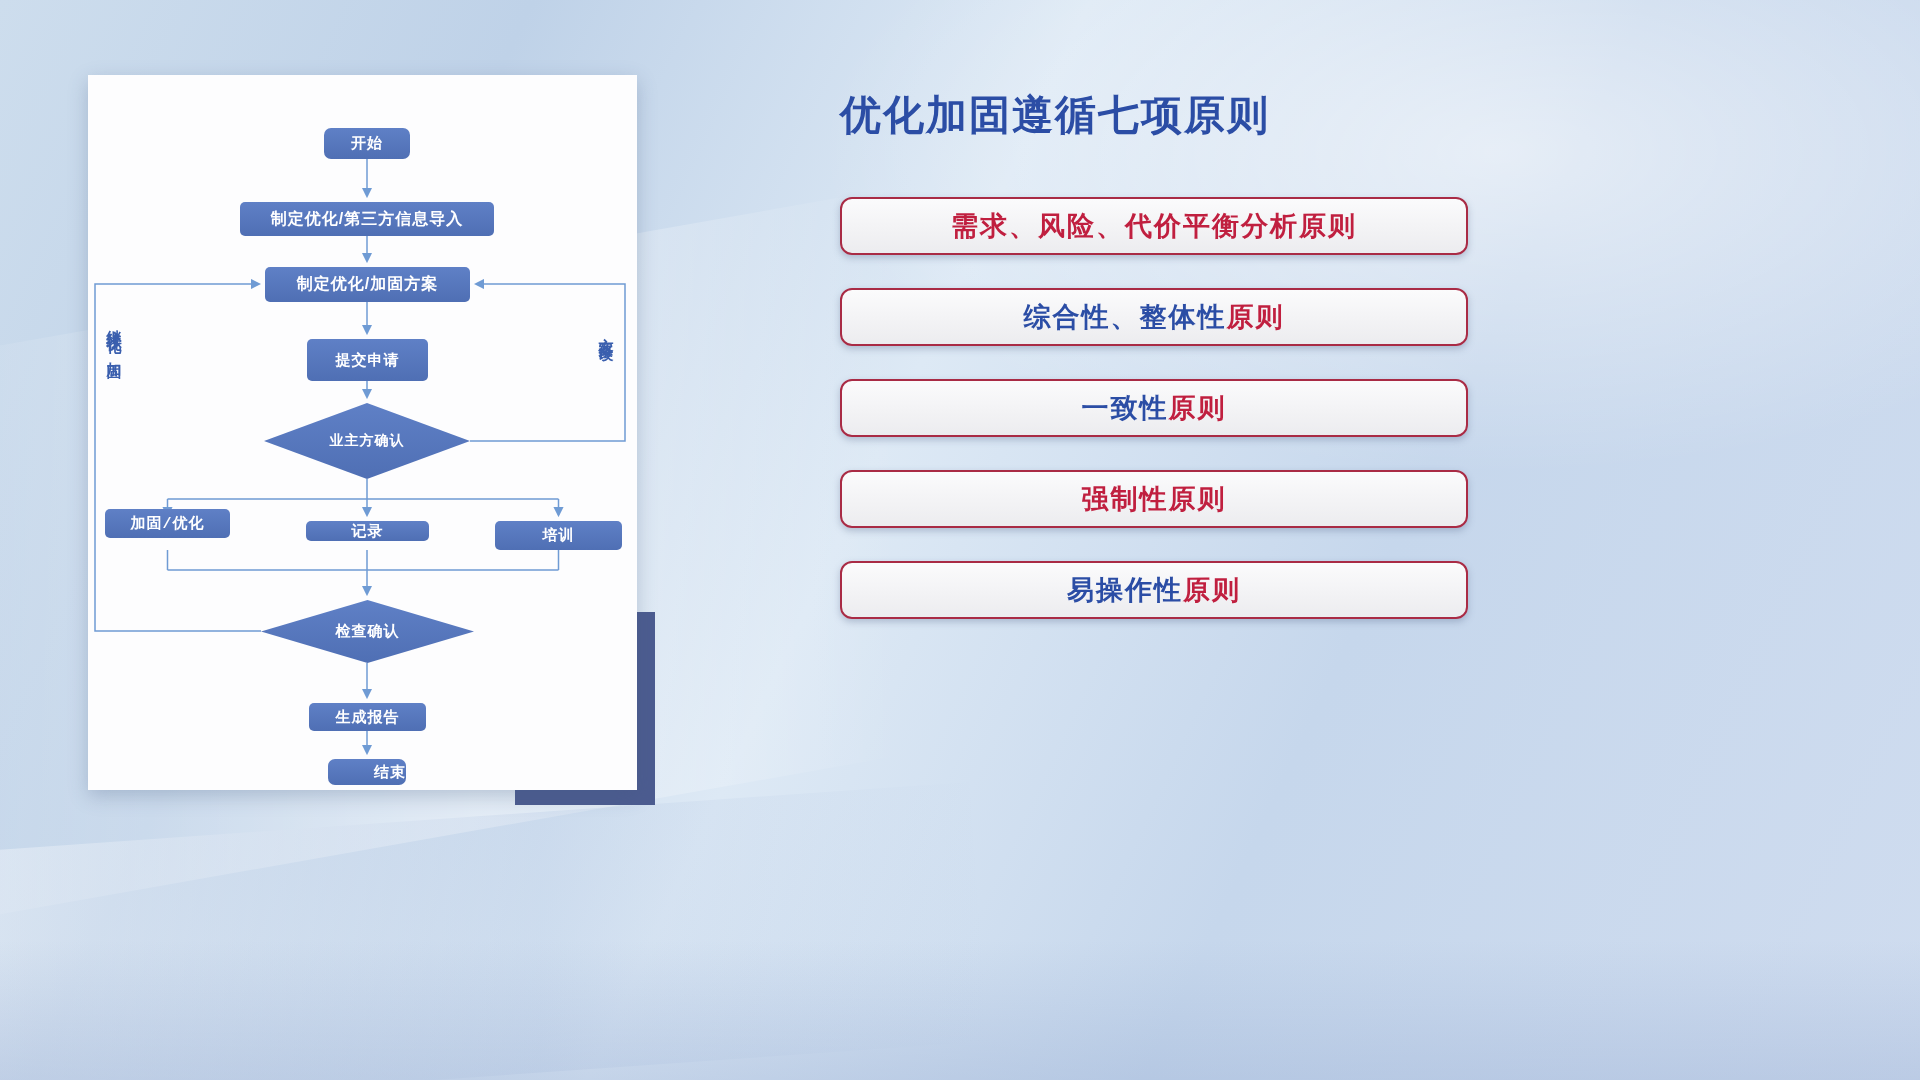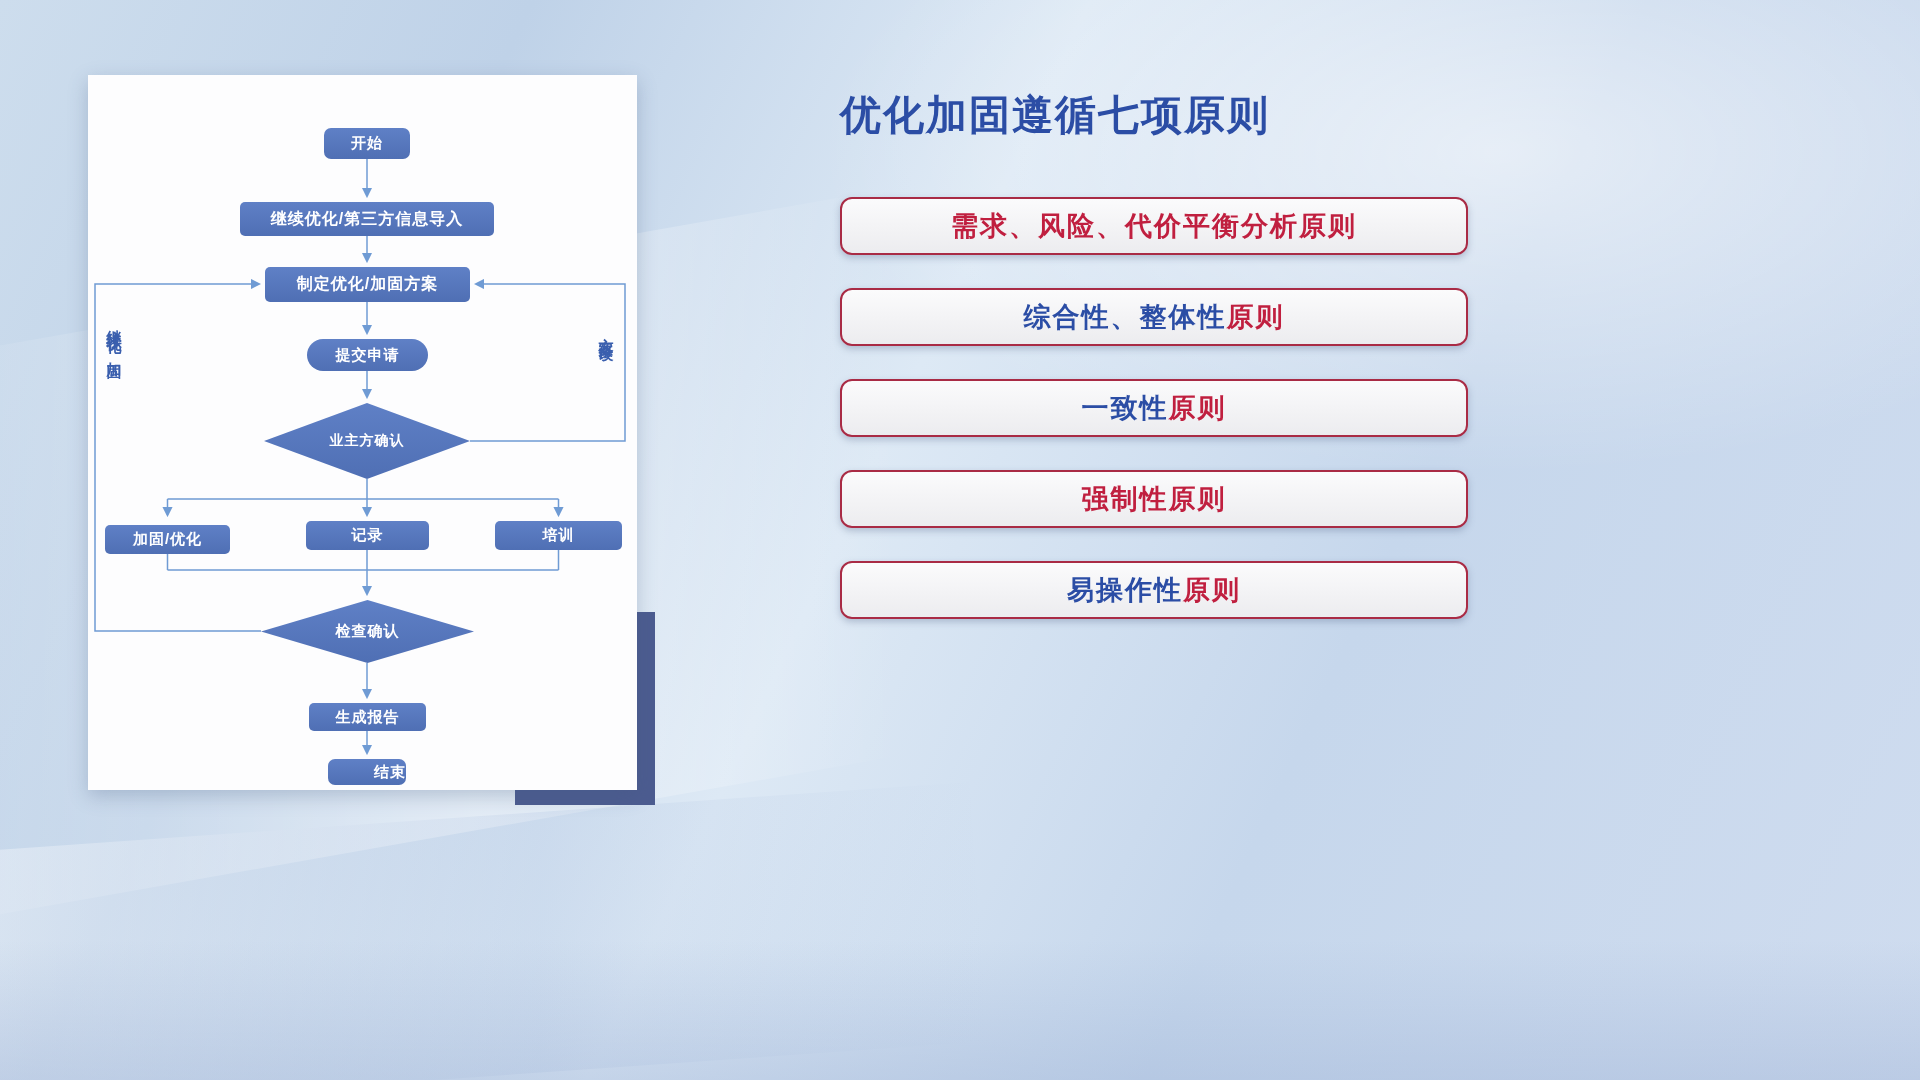--- a/index.html
+++ b/index.html
@@ -32,24 +32,24 @@
   .flow-lines { position:absolute; left:0; top:0; width:549px; height:715px; }
 
   .node { position:absolute; background:linear-gradient(180deg,#5f80c6,#4f6fb4); color:#fff;
     font-weight:bold; display:flex; align-items:center; justify-content:center;
     border-radius:5px; font-size:15px; white-space:nowrap; letter-spacing:1px; }
   .diamond { border-radius:0; clip-path:polygon(50% 0,100% 50%,50% 100%,0 50%); }
 
   .n-start    { left:236px; top:53px;  width:86px;  height:31px; border-radius:7px; }
   .n-risk     { left:152px; top:127px; width:254px; height:34px; font-size:16px; }
   .n-plan     { left:177px; top:192px; width:205px; height:35px; font-size:16px; }
-  .n-submit   { left:219px; top:264px; width:121px; height:32px;border-radius:16px; }
+  .n-submit   { left:219px; top:264px; width:121px; height:42px; }
   .n-d1       { left:176px; top:328px; width:206px; height:76px; font-size:14px; }
-  .n-harden   { left:17px;  top:450px; width:125px; height:29px; }
-  .n-record   { left:218px; top:446px; width:123px; height:29px; }
+  .n-harden   { left:17px;  top:434px; width:125px; height:29px;font-family:Liberation Mono, monospace; }
+  .n-record   { left:218px; top:446px; width:123px; height:20px; }
   .n-training { left:407px; top:446px; width:127px; height:29px; }
   .n-d2       { left:173px; top:525px; width:213px; height:63px; }
   .n-report   { left:221px; top:628px; width:117px; height:28px; }
   .n-end      { left:240px; top:684px; width:78px;  height:26px; border-radius:7px;padding-left:46px; }
 
   .vlabel { position:absolute; writing-mode:vertical-rl; text-orientation:upright;
     color:#3a5fae; font-weight:bold; font-size:15px; letter-spacing:3px; white-space:nowrap; }
   .vl-continue { left:16px;  top:243px; }
   .vl-modify   { left:508px; top:250px; }
 
@@ -93,21 +93,21 @@
         <path d="M470.5 424 V440" marker-end="url(#arr)"></path>
         <path d="M279 495 V519" marker-end="url(#arr)"></path>
         <path d="M279 588 V622" marker-end="url(#arr)"></path>
         <path d="M279 656 V678" marker-end="url(#arr)"></path>
         <path d="M382 366 H537 V209 H388" marker-end="url(#arr)"></path>
         <path d="M173 556 H7 V209 H171" marker-end="url(#arr)"></path>
       </g>
     </svg>
 
     <div class="node n-start">开始</div>
-    <div class="node n-risk">继续优化/第三方信息导入</div>
+    <div class="node n-risk">制定优化/第三方信息导入</div>
     <div class="node n-plan">制定优化/加固方案</div>
     <div class="node n-submit">提交申请</div>
     <div class="node diamond n-d1">业主方确认</div>
     <div class="node n-harden">加固/优化</div>
     <div class="node n-record">记录</div>
     <div class="node n-training">培训</div>
     <div class="node diamond n-d2">检查确认</div>
     <div class="node n-report">生成报告</div>
     <div class="node n-end">结束</div>
 

